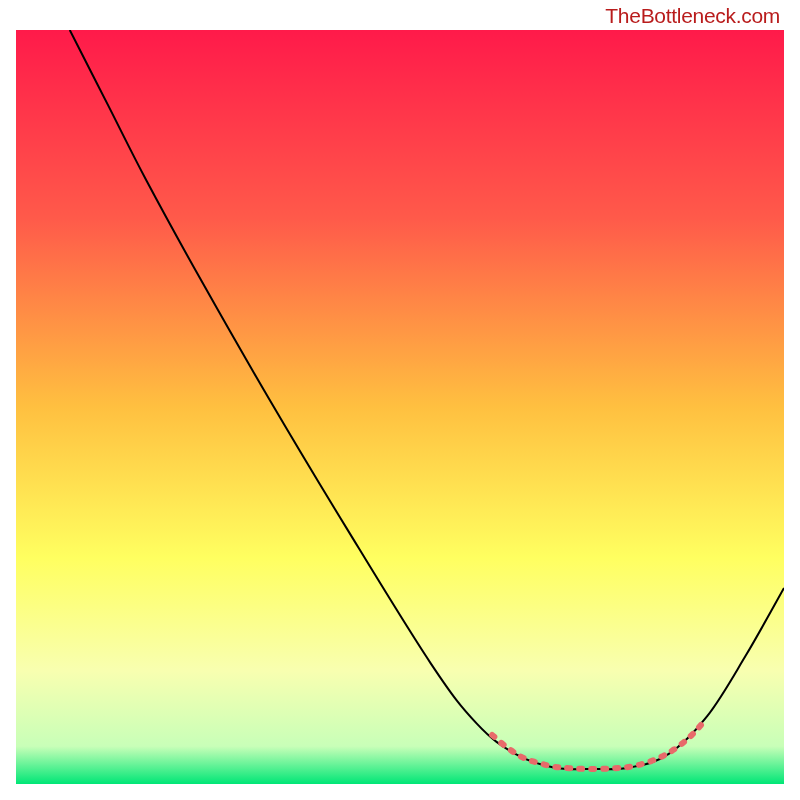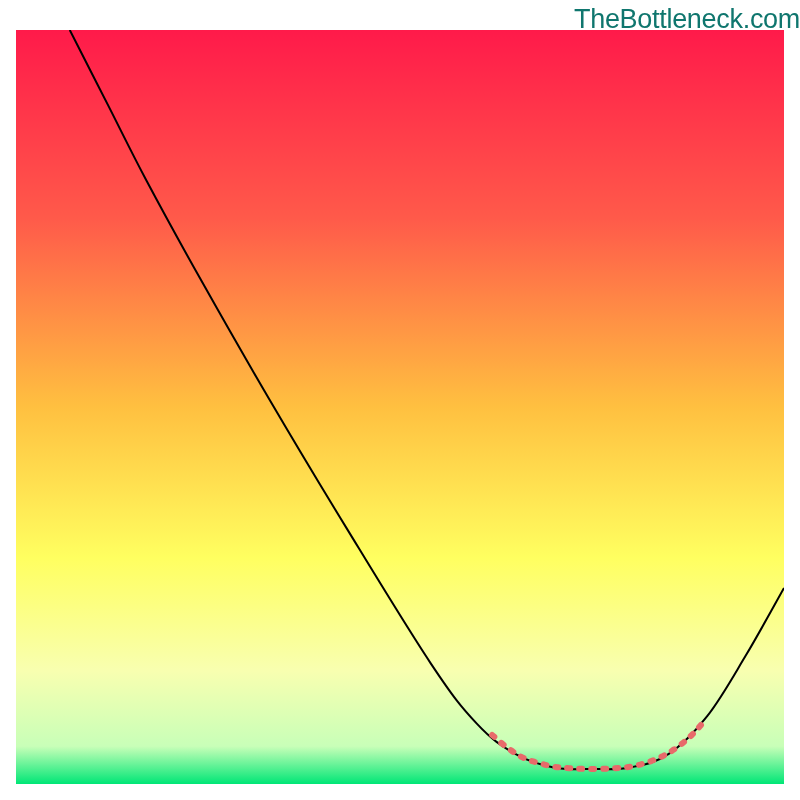--- a/index.html
+++ b/index.html
@@ -6,23 +6,23 @@
   body {
     width: 800px;
     height: 800px;
     font-family: Arial, Helvetica, sans-serif;
     background: #ffffff;
     position: relative;
   }
   .watermark {
     position: absolute;
     top: 4px;
-    right: 0;
-    font-size: 27px;
-    color: #0f766e;
+    right: 20px;
+    font-size: 21px;
+    color: #b91c1c;
     font-weight: 400;
     letter-spacing: -0.3px;
   }
   .chart-area {
     position: absolute;
     top: 30px;
     left: 16px;
     width: 768px;
     height: 754px;
   }

